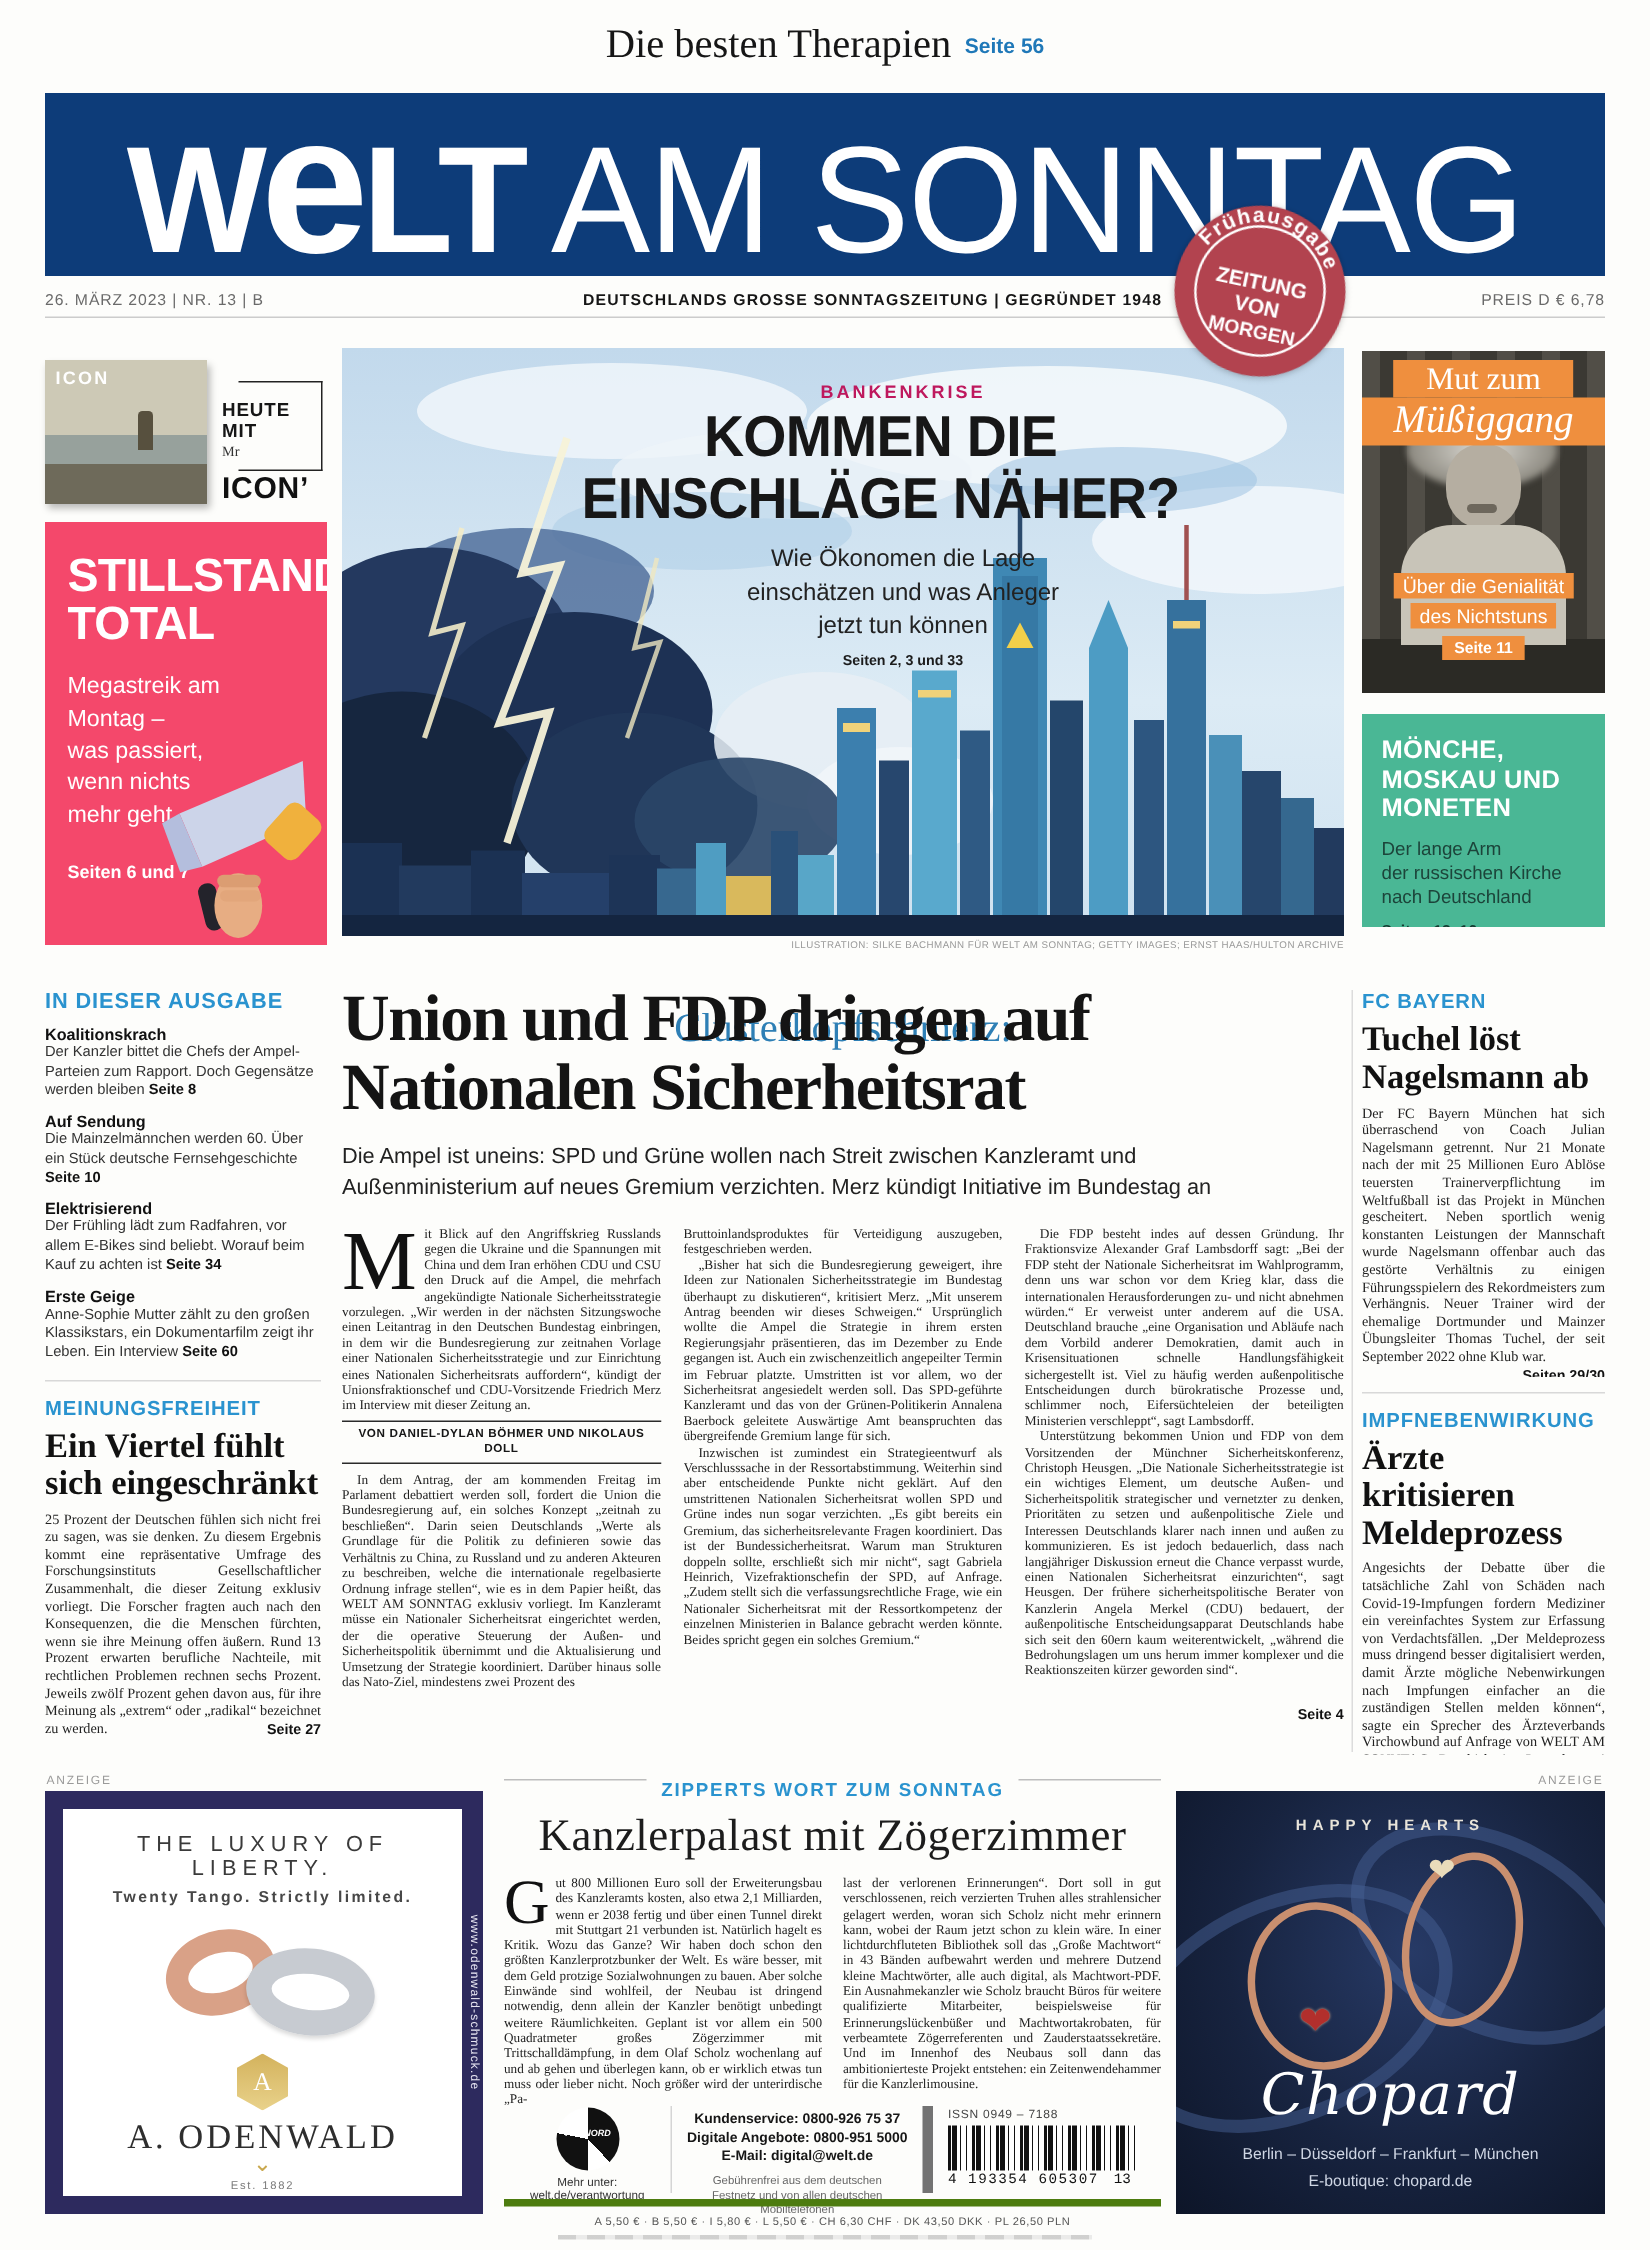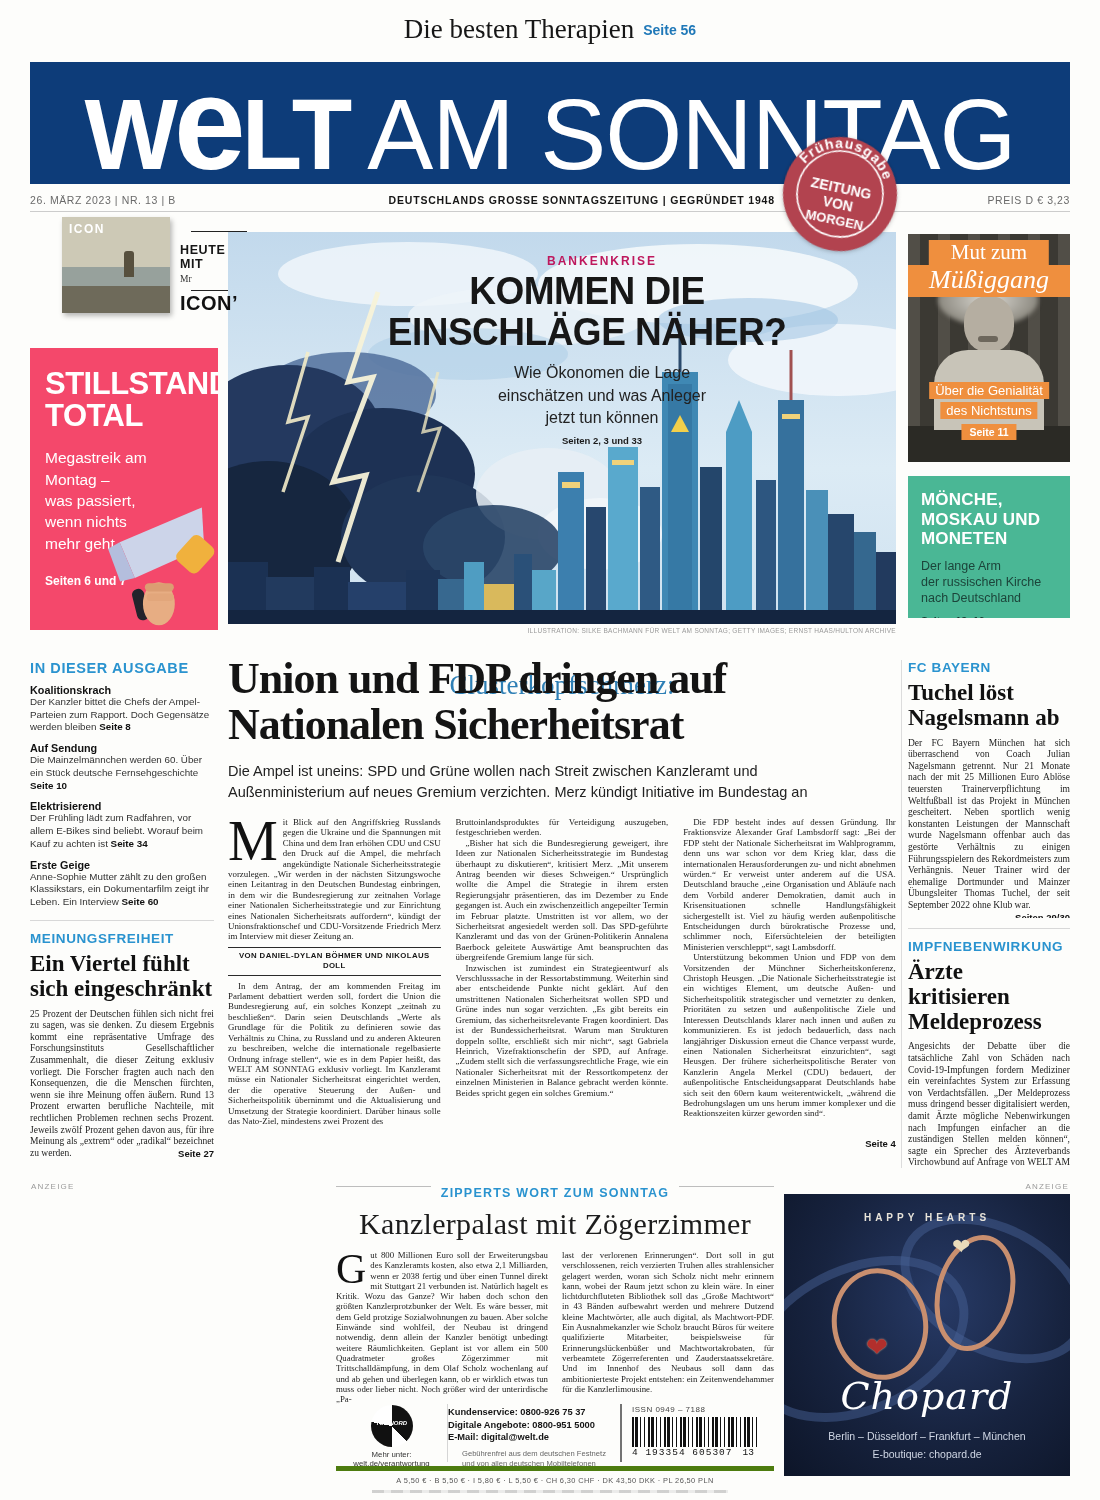--- a/index.html
+++ b/index.html
@@ -25,21 +25,21 @@
   .dateline { position:absolute; left:30px; right:30px; top:188px; height:24px; border-bottom:1px solid #cccccc;
               display:flex; justify-content:space-between; align-items:center; font-size:10.5px; letter-spacing:.6px; }
   .dateline .dl { color:#6a6a6a; }
   .dateline .dc { color:#161616; font-weight:bold; letter-spacing:.8px; }
   .dateline .dr { color:#6a6a6a; }
 
   
   .stamp { position:absolute; left:782px; top:136px; width:116px; height:116px; transform:rotate(12deg); z-index:6; filter:drop-shadow(0 1px 2px rgba(0,0,0,.25)); }
 
   
-  .icon-promo { position:absolute; left:30px; top:217px; width:188px; height:100px; display:flex;margin-left:32px; }
+  .icon-promo { position:absolute; left:30px; top:240px; width:188px; height:100px; display:flex; }
   .icon-cover { position:relative; width:108px; height:96px; box-shadow:2px 3px 5px rgba(0,0,0,.28);
                 background:linear-gradient(#cdc9b6 0 52%, #97a19c 52% 72%, #6e6a5a 72% 100%); }
   .icon-cover .cl { position:absolute; top:5px; left:7px; color:#fff; font-weight:bold; font-size:12px; letter-spacing:1.5px; }
   .icon-cover .fig { position:absolute; top:34px; left:62px; width:10px; height:26px; background:#57503e; border-radius:3px 3px 0 0; }
   .heute { position:relative; flex:1; padding:26px 0 0 10px; }
   .heute .frame { position:absolute; right:3px; top:14px; width:56px; height:60px;
                   border-top:1.5px solid #222; border-right:1.5px solid #222; border-bottom:1.5px solid #222; }
   .heute .h1 { font-weight:bold; font-size:12.5px; letter-spacing:.6px; color:#161616; position:relative; z-index:1;}
   .heute .h2 { margin-top:3px; position:relative; z-index:1; }
   .heute .mr { font-family:"Liberation Serif", serif; font-size:9.5px; color:#333; vertical-align:6px; }
@@ -140,21 +140,21 @@
   .z-h { text-align:center; font-family:"Liberation Serif", serif; font-size:30px; color:#1c1c1c; margin-top:7px; letter-spacing:.3px; }
   .z-cols { display:flex; gap:14px; margin-top:9px; }
   .z-c { width:212px; height:160px; overflow:hidden; font-family:"Liberation Serif", serif; font-size:8.8px; line-height:10.3px; text-align:justify; color:#222; }
 
   .service { position:absolute; left:336px; top:1404px; width:438px; height:58px; display:flex; }
   .sv1 { width:112px; border-right:1px solid #d5d5d5; text-align:center; padding-top:1px; }
   .tuev { width:42px; height:42px; margin:0 auto; border-radius:50%; background:conic-gradient(#111 0 38%, #fff 38% 50%, #111 50% 78%, #fff 78% 100%); position:relative; }
   .tuev span { position:absolute; left:0; right:0; top:15px; color:#fff; font-size:6px; font-weight:bold; font-style:italic; }
   .sv1 .m1 { margin-top:3px; font-size:7.8px; color:#333; }
   .sv1 .m2 { font-size:7.8px; color:#333; }
-  .sv2 { flex:1; text-align:left; padding-top:2px; border-right:2px solid #737373; }
+  .sv2 { flex:1; text-align:center; padding-top:2px; border-right:7px solid #737373; }
   .sv2 .c { font-weight:bold; font-size:9.3px; color:#161616; line-height:1.35; }
   .sv2 .n { margin-top:5px; font-size:7.6px; color:#666; line-height:1.3; padding:0 14px; }
   .sv3 { width:152px; padding:1px 0 0 10px; }
   .sv3 .issn { font-size:8px; color:#444; letter-spacing:.5px; }
   .barcode { margin-top:3px; width:128px; height:30px;
              background:repeating-linear-gradient(90deg,#111 0 2px,#fff 2px 3px,#111 3px 6px,#fff 6px 8px,#111 8px 9px,#fff 9px 12px,#111 12px 13px,#fff 13px 16px); }
   .bnum { display:flex; width:140px; font-size:9.5px; color:#111; font-family:"Liberation Mono", monospace; }
   .bnum .d1 { letter-spacing:1px; }
   .bnum .d2 { margin-left:10px; }
   .prices { position:absolute; left:336px; top:1466px; width:438px; text-align:center; font-size:7.4px; color:#555; letter-spacing:.4px; border-top:5px solid #4d7c0f; padding-top:5px; }
@@ -188,21 +188,21 @@
 
   <div class="masthead">
     <div class="logo">
       <span class="b">W</span><span class="e">e</span><span class="lt">LT</span><span class="rest">AM SONNTAG</span>
     </div>
   </div>
 
   <div class="dateline">
     <span class="dl">26. MÄRZ 2023  |  NR. 13  |  B</span>
     <span class="dc">DEUTSCHLANDS GROSSE SONNTAGSZEITUNG  |  GEGRÜNDET 1948</span>
-    <span class="dr">PREIS  D  € 3,23</span>
+    <span class="dr">PREIS  D  € 6,78</span>
   </div>
 
   <div class="stamp">
     <svg viewBox="0 0 116 116" width="116" height="116">
       <circle cx="58" cy="58" r="57" fill="#b2434f"></circle>
       <circle cx="58" cy="58" r="43" fill="none" stroke="#ffffff" stroke-width="1.6"></circle>
       <path id="stampArc" d="M 12,58 A 46,46 0 0 1 104,58" fill="none"></path>
       <text font-size="14" font-weight="bold" fill="#ffffff" font-family="Liberation Sans, sans-serif" letter-spacing="1">
         <textPath href="#stampArc" startOffset="50%" text-anchor="middle">Frühausgabe</textPath>
       </text>
@@ -402,20 +402,35 @@
 
   <div class="vaccine">
     <div class="kicker">IMPFNEBENWIRKUNG</div>
     <div class="sidehead">Ärzte kritisieren Meldeprozess</div>
     <div class="sidebody"><span>Angesichts der Debatte über die tatsächliche Zahl von Schäden nach Covid-19-Impfungen fordern Mediziner ein vereinfachtes System zur Erfassung von Verdachtsfällen. „Der Meldeprozess muss dringend besser digitalisiert werden, damit Ärzte mögliche Nebenwirkungen nach Impfungen einfacher an die zuständigen Stellen melden können“, sagte ein Sprecher des Ärzteverbands Virchowbund auf Anfrage von WELT AM SONNTAG. Das bisherige Prozedere sei im Praxisalltag „zu kompliziert und zeitaufwendig“.</span> </div>
   </div>
 
   <div class="anz l">ANZEIGE</div>
   <div class="anz r">ANZEIGE</div>
 
+  <div class="odenwald">
+    <div class="od-in">
+      <div class="od-h">THE LUXURY OF LIBERTY.</div>
+      <div class="od-s">Twenty Tango. Strictly limited.</div>
+      <div class="od-rings">
+        <div class="od-r1"></div>
+        <div class="od-r2"></div>
+      </div>
+      <div class="od-hex">A</div>
+      <div class="od-b">A. ODENWALD</div>
+      <div class="od-v">⌄</div>
+      <div class="od-e">Est. 1882</div>
+    </div>
+    <div class="od-url">www.odenwald-schmuck.de</div>
+  </div>
 
   <div class="zippert">
     <div class="z-row">
       <span class="rule"></span>
       <span class="z-k">ZIPPERTS WORT ZUM SONNTAG</span>
       <span class="rule"></span>
     </div>
     <div class="z-h">Kanzlerpalast mit Zögerzimmer</div>
     <div class="z-cols">
       <div class="z-c">

